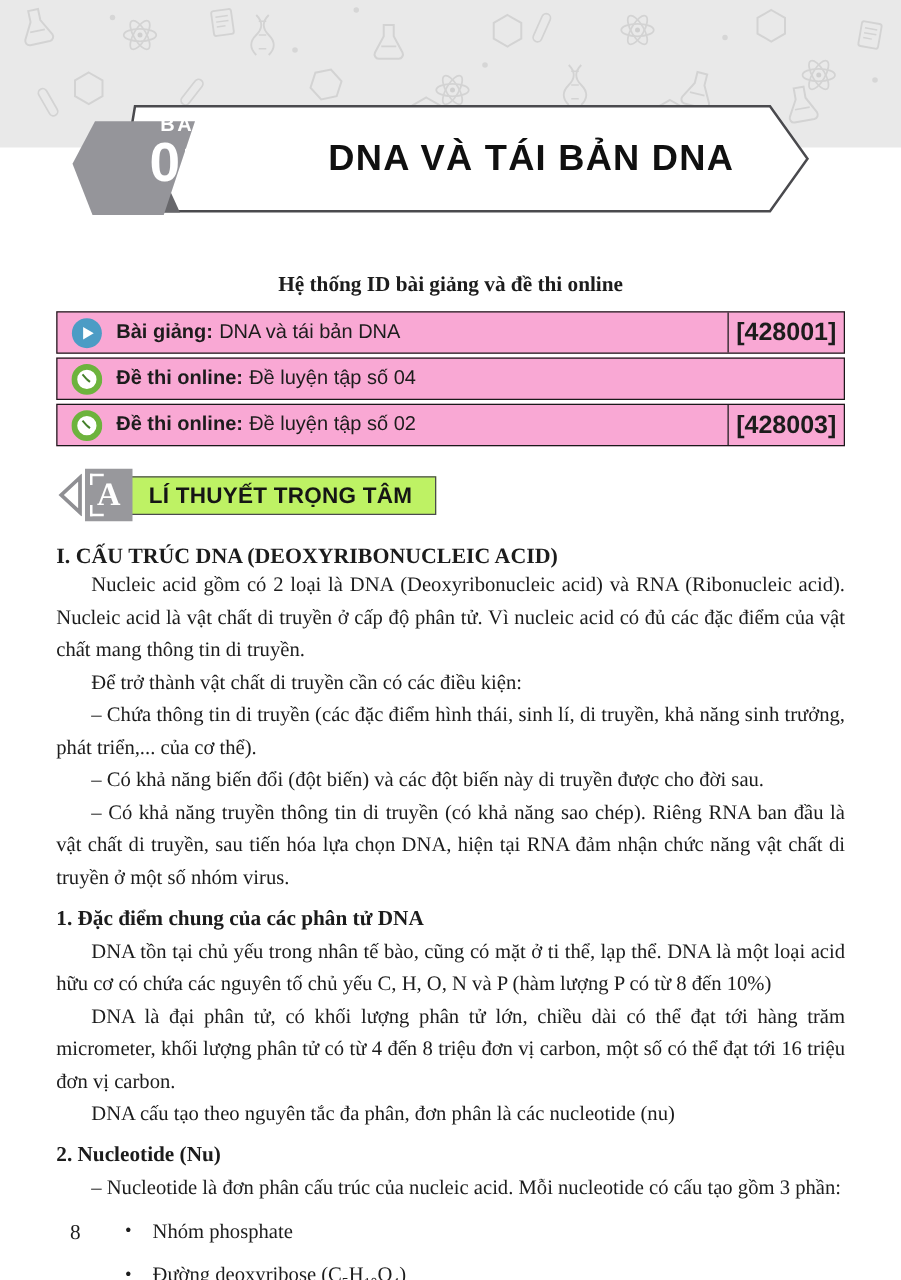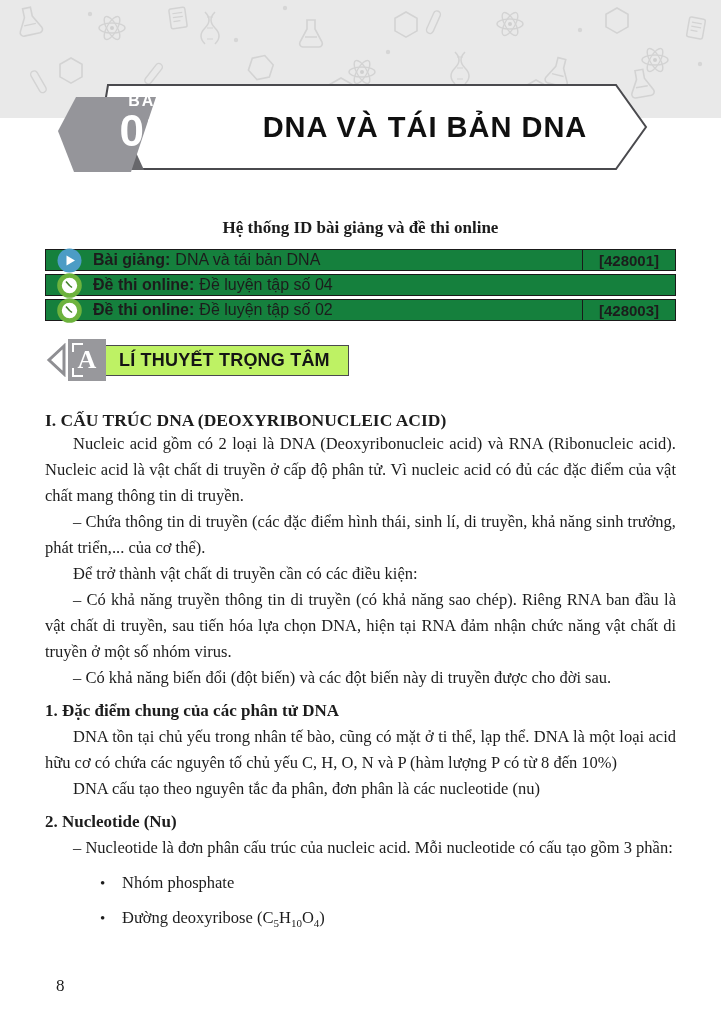--- a/index.html
+++ b/index.html
@@ -25,51 +25,51 @@
                   font-family:"Liberation Sans","DejaVu Sans",sans-serif;
                   font-size:29px; font-weight:700; letter-spacing:1px; color:#101010;
                   z-index:3; white-space:nowrap; }
 
   
   .content { position:absolute; left:45px; top:206px; width:631px; }
 
   .table-title { text-align:center; font-weight:700; font-size:17px; margin-bottom:11px;margin-top:12px; }
 
   .id-table { width:100%; }
-  .id-row { display:flex; align-items:center; height:22px; border:1.5px solid #1a1a1a;
-            margin-bottom:3px; background:#15803d; }
+  .id-row { display:flex; align-items:center; height:34px; border:1.5px solid #1a1a1a;
+            margin-bottom:3px; background:#f9a8d4; }
   .row-icon { width:25px; height:25px; margin-left:11px; flex:0 0 auto; display:block; }
   .row-text { font-family:"Liberation Sans","DejaVu Sans",sans-serif; font-size:16px;
               margin-left:11px; flex:1 1 auto; white-space:nowrap; overflow:hidden; }
   .row-text b { font-weight:700; }
   .row-text .rest { margin-left:5px; }
   .row-id  { flex:0 0 93px; align-self:stretch; border-left:1.5px solid #1a1a1a;
              display:flex; align-items:center; justify-content:center;
              font-family:"Liberation Sans","DejaVu Sans",sans-serif;
-             font-size:15px; font-weight:700; }
+             font-size:20px; font-weight:700; }
 
   
   .secA { display:flex; align-items:center; margin-top:17px; height:44px; position:relative; }
   .secA-arrow { width:22px; height:34px; flex:0 0 auto; }
   .secA-square { width:38px; height:42px; background:#98989c; position:relative;
                  display:flex; align-items:center; justify-content:center; margin-left:1px;
                  z-index:2; }
   .secA-square .letter { color:#fff; font-family:"Liberation Serif",serif;
                          font-weight:700; font-size:26px; line-height:1; }
   .crop-tl,.crop-bl { position:absolute; left:4px; width:11px; height:9px; }
   .crop-tl { top:4px; border-top:2px solid #fff; border-left:2px solid #fff; }
   .crop-bl { bottom:4px; border-bottom:2px solid #fff; border-left:2px solid #fff; }
   .secA-box { height:31px; border:1.5px solid #4a4a4e; background:#bef264;
               display:flex; align-items:center; padding:0 18px 0 14px; margin-left:-2px;
               font-family:"Liberation Sans","DejaVu Sans",sans-serif;
               font-size:18px; font-weight:700; color:#151515; letter-spacing:0.2px;
               white-space:nowrap; }
 
   
-  .h-roman { font-size:17.5px; font-weight:700; margin-top:28px; }
+  .h-roman { font-size:17.5px; font-weight:700; margin-top:16px; }
   p.body { font-size:16.5px; line-height:26px; text-align:justify; text-indent:28px; }
   .h-sub { font-size:17px; font-weight:700; margin-top:7px; line-height:26px; }
   .bullets { margin-top:2px; }
   .bullet { display:flex; font-size:16.5px; line-height:26px; margin-top:9px; }
   .bullet .dot { flex:0 0 auto; width:22px; margin-left:55px; font-size:15px; }
   .bullet .btxt { flex:1 1 auto; text-align:justify; }
   sub.f { font-size:11px; line-height:0; }
 
   .page-num { position:absolute; left:56px; top:976px; font-size:17px; }
 </style>
@@ -189,27 +189,28 @@
       <span class="crop-tl"></span>
       <span class="crop-bl"></span>
       <span class="letter">A</span>
     </div>
     <div class="secA-box">LÍ THUYẾT TRỌNG TÂM</div>
   </div>
 
   <div class="h-roman">I. CẤU TRÚC DNA (DEOXYRIBONUCLEIC ACID)</div>
 
   <p class="body">Nucleic acid gồm có 2 loại là DNA (Deoxyribonucleic acid) và RNA (Ribonucleic acid). Nucleic acid là vật chất di truyền ở cấp độ phân tử. Vì nucleic acid có đủ các đặc điểm của vật chất mang thông tin di truyền.</p>
+  <p class="body">Để trở thành vật chất di truyền cần có các điều kiện:</p>
   <p class="body">– Chứa thông tin di truyền (các đặc điểm hình thái, sinh lí, di truyền, khả năng sinh trưởng, phát triển,... của cơ thể).</p>
-  <p class="body">Để trở thành vật chất di truyền cần có các điều kiện:</p>
+  <p class="body">– Có khả năng biến đổi (đột biến) và các đột biến này di truyền được cho đời sau.</p>
   <p class="body">– Có khả năng truyền thông tin di truyền (có khả năng sao chép). Riêng RNA ban đầu là vật chất di truyền, sau tiến hóa lựa chọn DNA, hiện tại RNA đảm nhận chức năng vật chất di truyền ở một số nhóm virus.</p>
-  <p class="body">– Có khả năng biến đổi (đột biến) và các đột biến này di truyền được cho đời sau.</p>
 
   <div class="h-sub">1. Đặc điểm chung của các phân tử DNA</div>
   <p class="body">DNA tồn tại chủ yếu trong nhân tế bào, cũng có mặt ở ti thể, lạp thể. DNA là một loại acid hữu cơ có chứa các nguyên tố chủ yếu C, H, O, N và P (hàm lượng P có từ 8 đến 10%)</p>
+  <p class="body">DNA là đại phân tử, có khối lượng phân tử lớn, chiều dài có thể đạt tới hàng trăm micrometer, khối lượng phân tử có từ 4 đến 8 triệu đơn vị carbon, một số có thể đạt tới 16 triệu đơn vị carbon.</p>
   <p class="body">DNA cấu tạo theo nguyên tắc đa phân, đơn phân là các nucleotide (nu)</p>
 
   <div class="h-sub">2. Nucleotide (Nu)</div>
   <p class="body">– Nucleotide là đơn phân cấu trúc của nucleic acid. Mỗi nucleotide có cấu tạo gồm 3 phần:</p>
 
   <div class="bullets">
     <div class="bullet">
       <span class="dot">•</span>
       <span class="btxt">Nhóm phosphate</span>
     </div>

